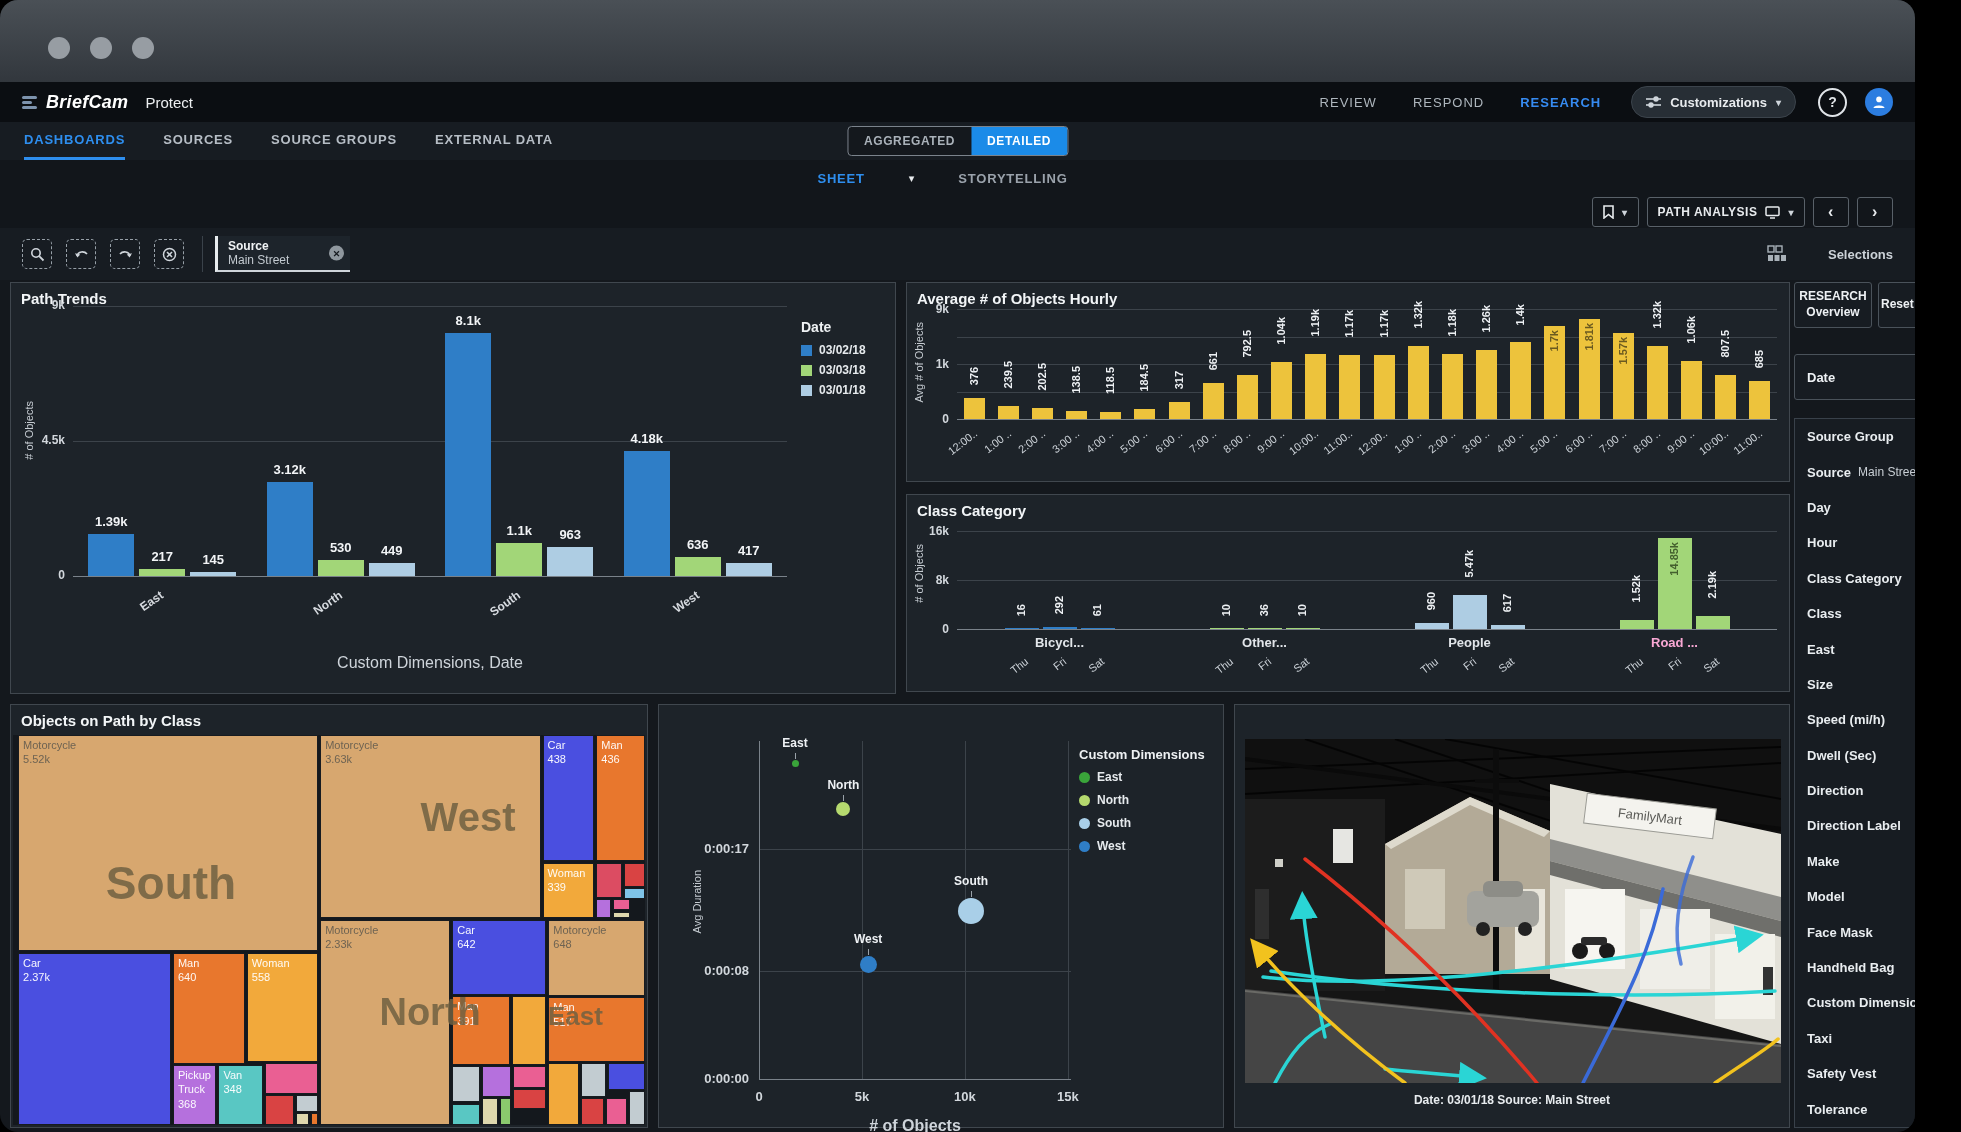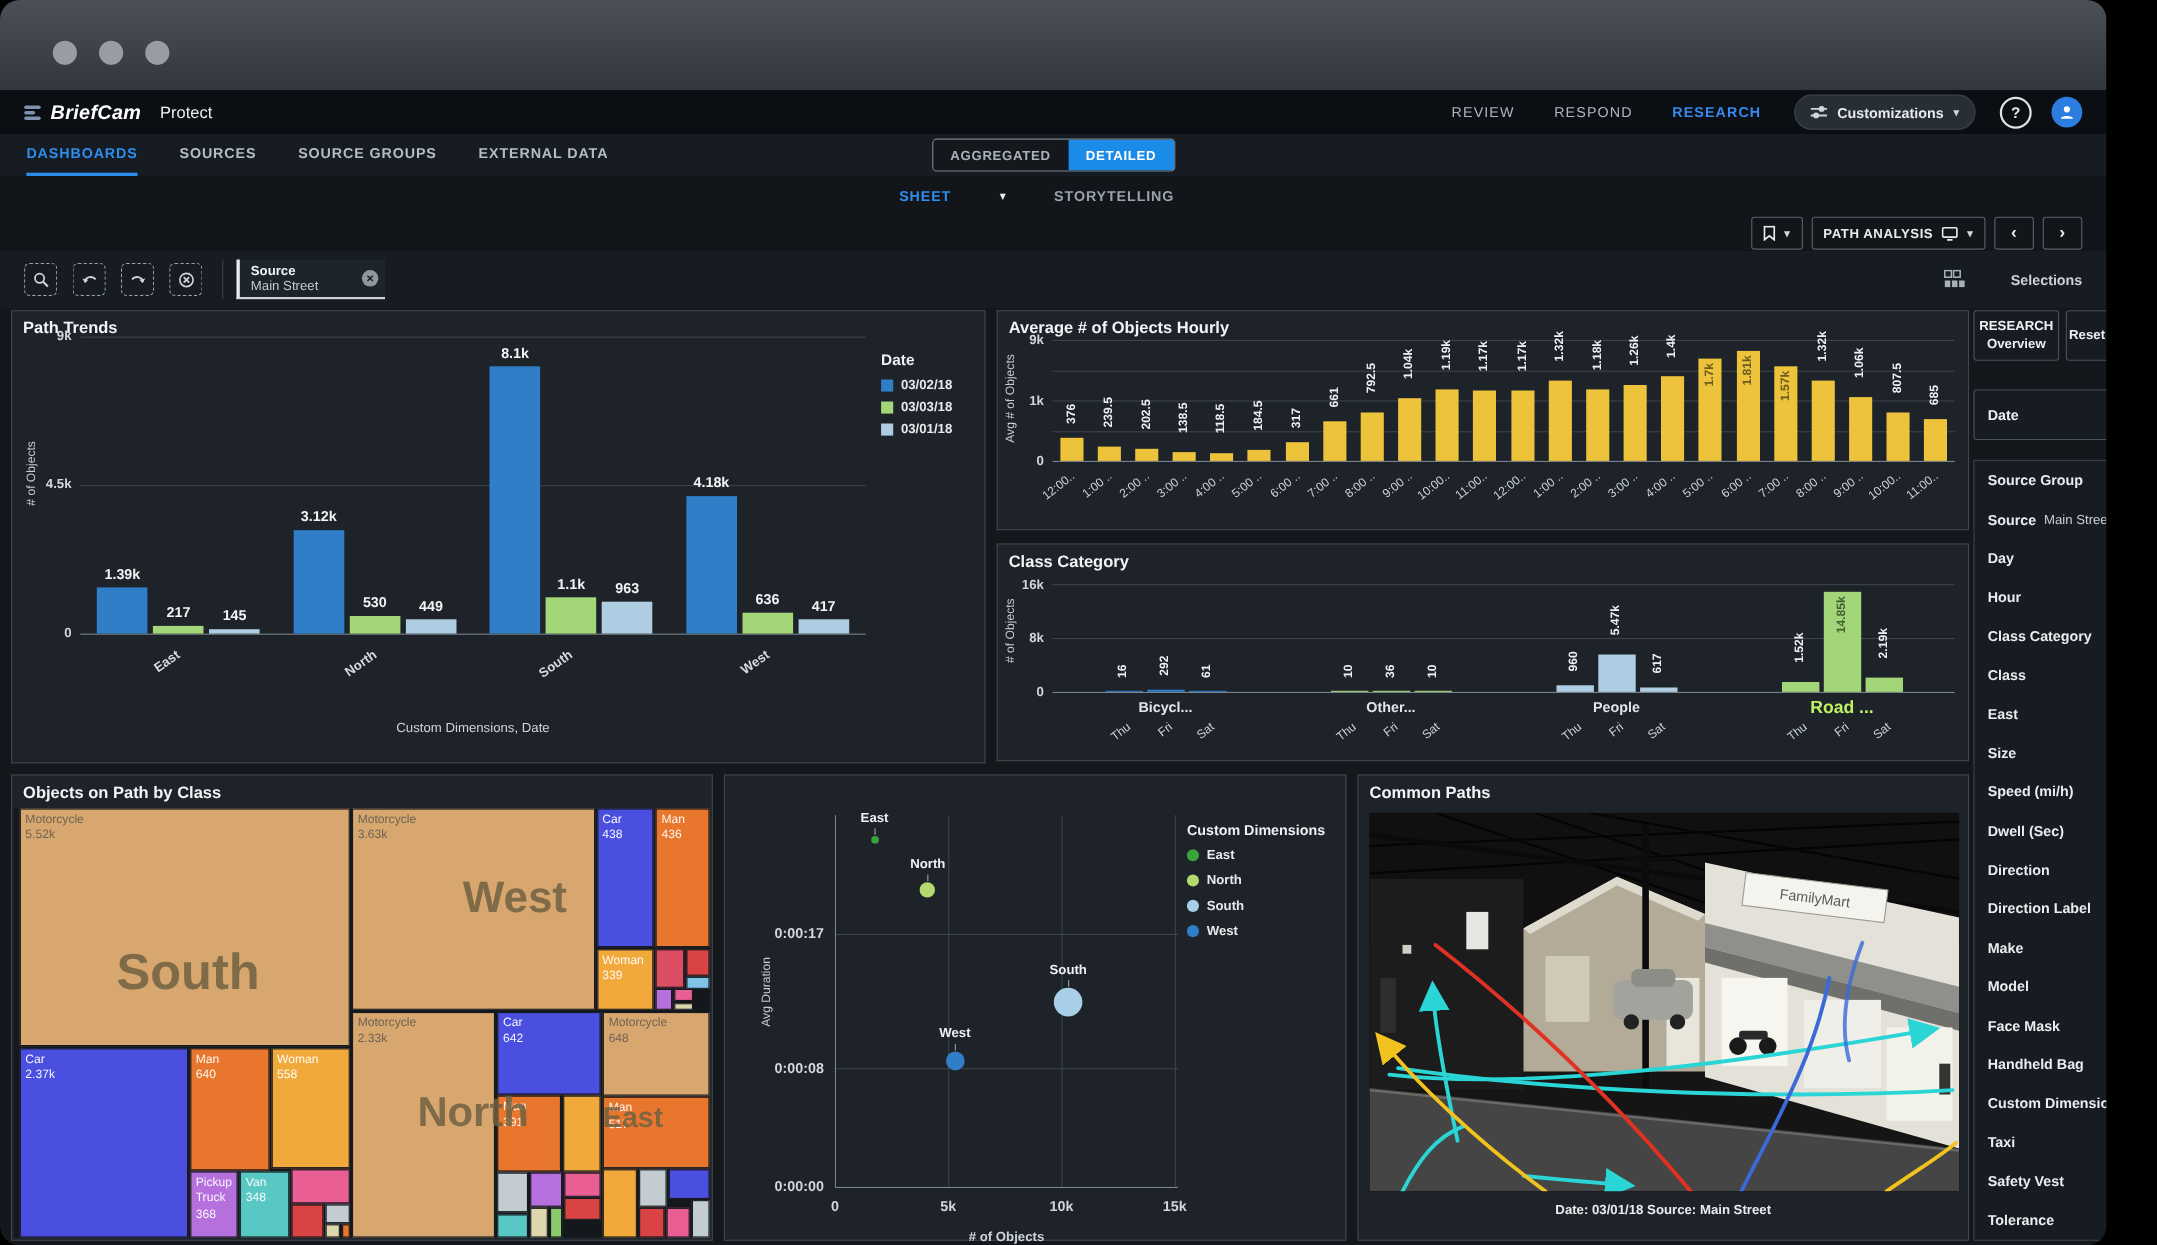--- a/index.html
+++ b/index.html
@@ -54,21 +54,21 @@
   .panel h3{margin:0;padding:7px 10px 3px;font-size:15px;color:#f2f5f7;font-weight:bold;}
   .plot{position:absolute;}
   .bar{position:absolute;bottom:0;}
   .grid{position:absolute;height:1px;background:#3c434a;}
   .axis{position:absolute;background:#7a828a;}
   .ytick{position:absolute;font-size:12px;font-weight:bold;color:#d2d7dc;text-align:right;}
   .vlabelH{position:absolute;font-size:13px;font-weight:bold;color:#f2f4f6;text-align:center;}
   .vlabelV{position:absolute;font-size:11px;font-weight:bold;color:#eef1f4;writing-mode:vertical-rl;transform:rotate(180deg);white-space:nowrap;}
   .xlab{position:absolute;font-size:11px;color:#ccd2d8;white-space:nowrap;text-align:right;transform-origin:100% 0;transform:rotate(-38deg);}
   .xlabB{position:absolute;font-size:12px;font-weight:bold;color:#d6dadf;white-space:nowrap;text-align:right;transform-origin:100% 0;transform:rotate(-35deg);}
-  .axtitle{position:absolute;font-size:12px;color:#ced4da;text-align:center;}
+  .axtitle{position:absolute;font-size:16px;color:#ced4da;text-align:center;}
   .ylabrot{position:absolute;font-size:11px;color:#c6ccd2;writing-mode:vertical-rl;transform:rotate(180deg);white-space:nowrap;}
   .legtitle{font-size:14px;font-weight:bold;color:#eef1f3;margin-bottom:8px;}
   .legitem{display:flex;align-items:center;gap:7px;margin-bottom:6px;}
   .legsq{width:11px;height:11px;}
   .legdot{width:11px;height:11px;border-radius:50%;}
   .leglab{font-size:12px;font-weight:bold;color:#e6eaed;}
   
   #tm-area{position:absolute;left:2px;top:30px;right:2px;bottom:2px;background:#14181d;}
   .tile{position:absolute;box-sizing:border-box;border:1px solid #171b20;overflow:hidden;}
   .tiletext{padding:2px 4px;font-size:11px;line-height:1.3;word-wrap:break-word;}
@@ -408,21 +408,21 @@
           <div class="axtitle" style="left: 502.5px; width: 120px; top: 140px; font-weight: bold; color: rgb(226, 230, 234); font-size: 13px;">People</div>
           <div class="bar" style="left: 712.5px; top: 124.69px; width: 34px; height: 9.31px; background: rgb(162, 214, 120);"></div>
           <div class="vlabelV" style="left: 722.5px; top: 79.69px;">1.52k</div>
           <div class="xlab" style="left: 690.5px; width: 40px; top: 160px;">Thu</div>
           <div class="bar" style="left: 750.5px; top: 43.0438px; width: 34px; height: 90.9562px; background: rgb(162, 214, 120);"></div>
           <div class="vlabelV" style="left: 760.5px; top: 47.0438px; color: rgb(68, 96, 46);">14.85k</div>
           <div class="xlab" style="left: 728.5px; width: 40px; top: 160px;">Fri</div>
           <div class="bar" style="left: 788.5px; top: 120.586px; width: 34px; height: 13.4138px; background: rgb(162, 214, 120);"></div>
           <div class="vlabelV" style="left: 798.5px; top: 75.5863px;">2.19k</div>
           <div class="xlab" style="left: 766.5px; width: 40px; top: 160px;">Sat</div>
-          <div class="axtitle" style="left: 707.5px; width: 120px; top: 140px; font-weight: bold; color: #bef264; font-size: 16px;">Road ...</div>
+          <div class="axtitle" style="left: 707.5px; width: 120px; top: 140px; font-weight: bold; color: #f9a8d4; font-size: 13px;">Road ...</div>
         </div>
   </div>
 
   <div class="panel" id="p-tm" style="left:10px;top:704px;width:638px;height:424px">
     <h3>Objects on Path by Class</h3>
     <div id="tm-area">
           <div class="tile" style="left: 0.8%; top: 0%; width: 47.4%; height: 55.5%; background: rgb(215, 167, 111);">
             <div class="tiletext" style="color: rgb(110, 99, 82);">
               <div>Motorcycle</div>
               <div>5.52k</div>
@@ -590,21 +590,20 @@
             <div class="leglab">South</div>
           </div>
           <div class="legitem" style="margin-bottom: 9px;">
             <div class="legdot" style="background: rgb(47, 126, 199);"></div>
             <div class="leglab">West</div>
           </div>
         </div>
   </div>
 
   <div class="panel" id="p-cp" style="left:1234px;top:704px;width:556px;height:424px">
-    <h3>Common Paths</h3>
     <div id="cp-imgwrap">
           <svg width="536" height="344" viewBox="0 0 536 344">
             <defs>
               <marker id="mCy" markerWidth="8" markerHeight="8" refX="4" refY="4" orient="auto">
                 <path d="M0 0 L8 4 L0 8 Z" fill="#2ad5d5"></path>
               </marker>
               <marker id="mYe" markerWidth="8" markerHeight="8" refX="4" refY="4" orient="auto">
                 <path d="M0 0 L8 4 L0 8 Z" fill="#f2c21e"></path>
               </marker>
             </defs>

